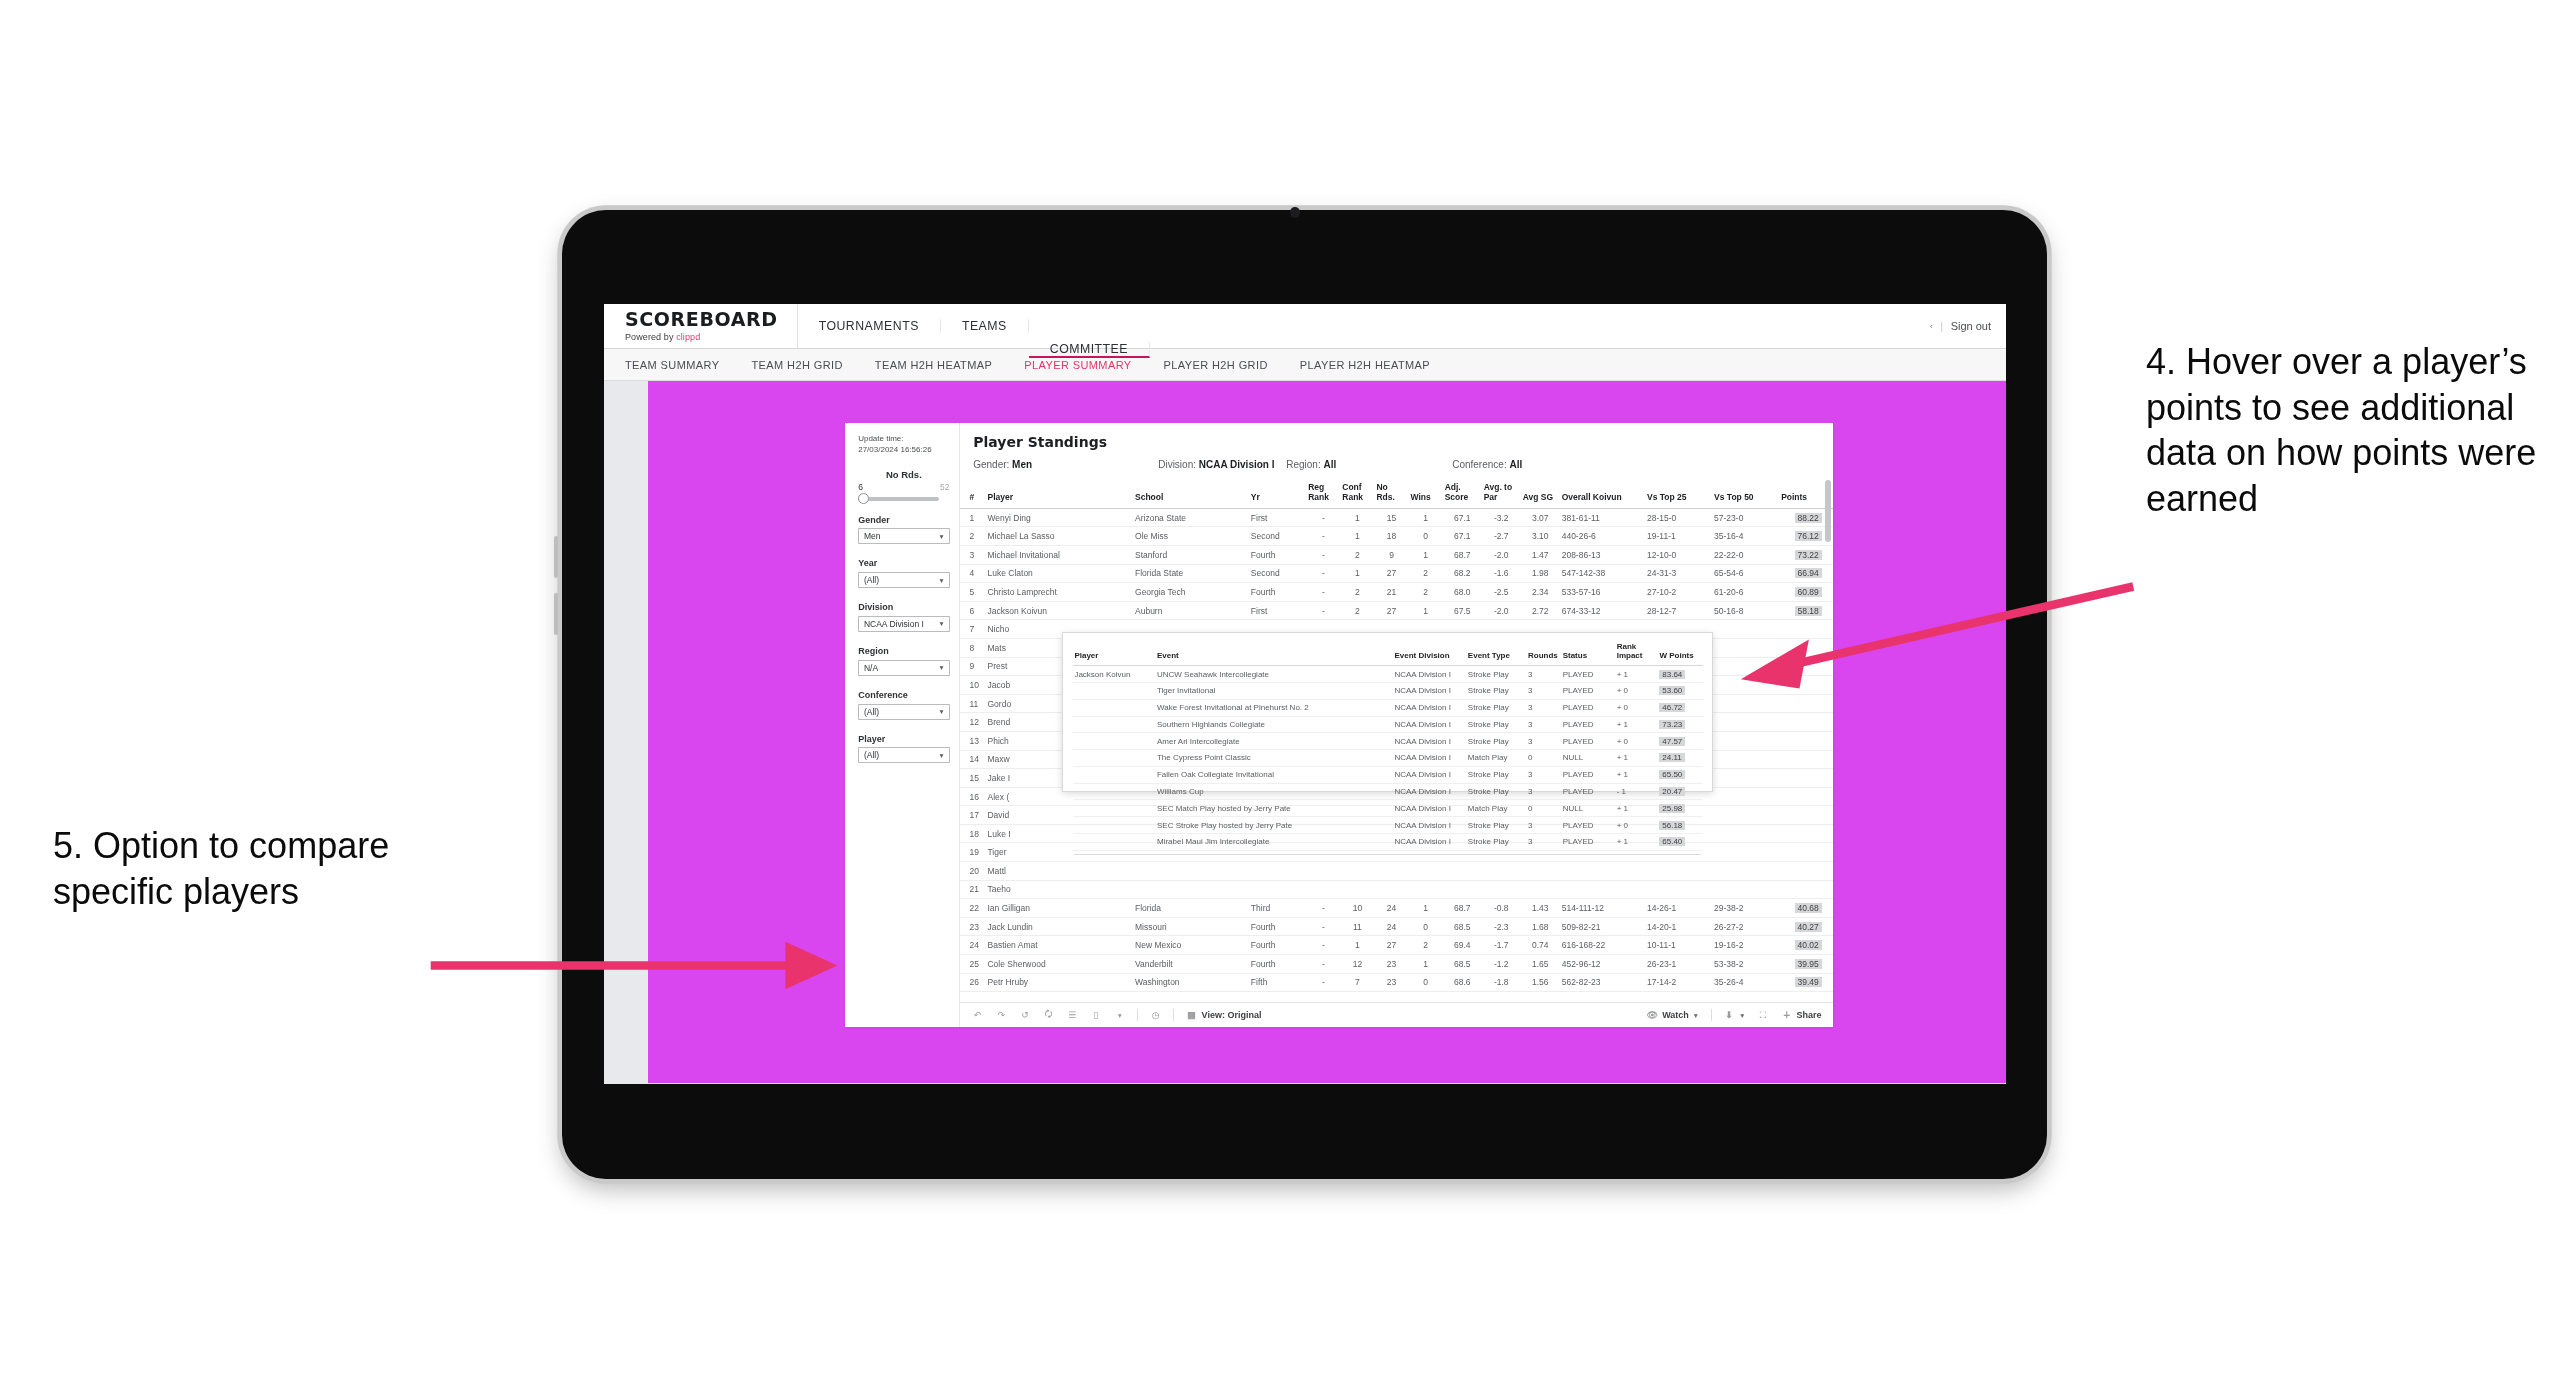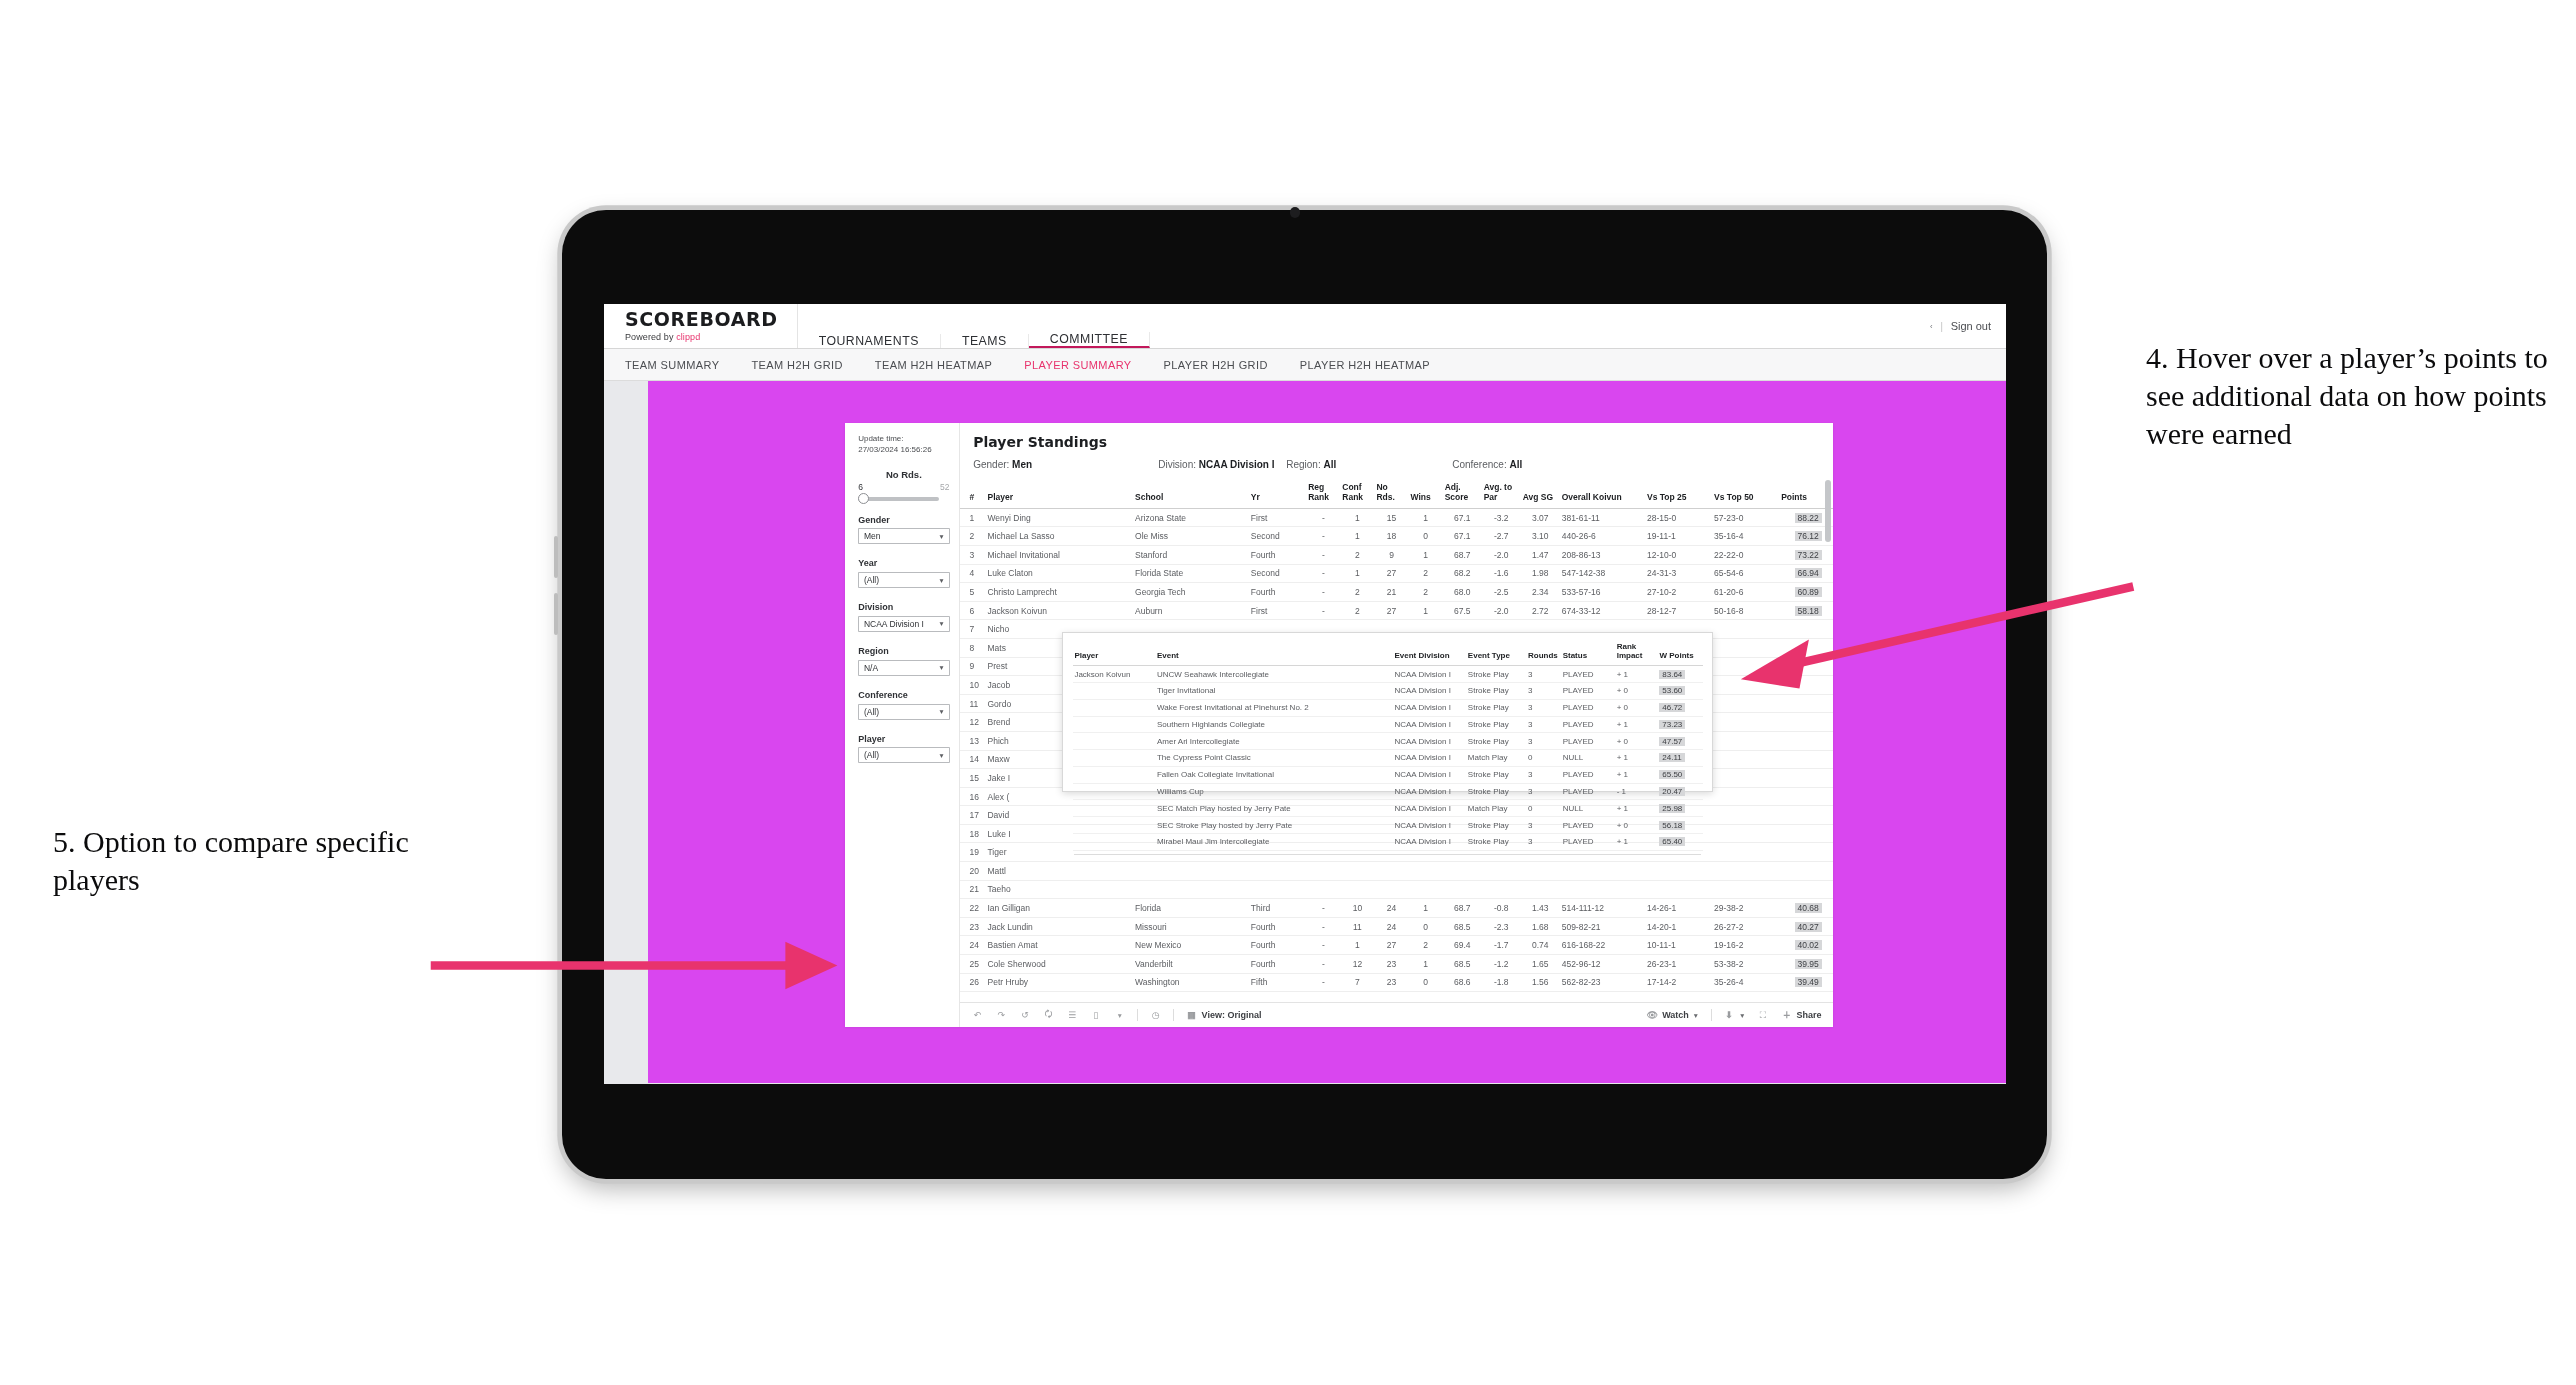--- a/index.html
+++ b/index.html
@@ -32,21 +32,21 @@
   .topbar {
     height: 45px; background: #fff; display: flex; align-items: stretch;
     border-bottom: 0.9px solid #d6d6d6;
   }
   .brand { padding: 3.8px 19px 3.8px 21px; display:flex; flex-direction:column; justify-content:center;
            border-right: 0.9px solid #e4e4e4; }
   .brand-title { font-family: "DejaVu Sans", sans-serif; font-weight: 700; font-size: 19px;
                  letter-spacing: 0.6px; color: #1b1c1e; line-height: 1; }
   .brand-sub { font-size: 9px; color: #3a3b3e; margin-top: 2.8px; letter-spacing: 0.1px; }
   .brand-sub b { color: #e8336d; font-weight: 400; text-align: center; }
-  .topnav { display: flex; align-items: flex-end; }
+  .topnav { display: flex; align-items: center; }
   .topnav-item {
     display: flex; align-items: center; padding: 0 21px; font-size: 12.3px; color: #2d2f33;
     letter-spacing: 0.5px; border-right: 0.9px solid #e9e9e9; cursor: pointer;
   }
   .topnav-item.active { border-bottom: 2.8px solid #c2185b; font-weight: 400; margin-top: 48px; }
   .topbar-right { margin-left: auto; display: flex; align-items: center; gap: 7.6px;
                   padding-right: 15px; font-size: 11px; color: #4b4d51; }
   .topbar-right .divider { color: #c7c7c7; }
   .caret-tiny { font-size: 7.6px; color: #6f7175; }
 
@@ -151,21 +151,21 @@
   }
   .tb-group { display: flex; align-items: center; gap: 11.4px; }
   .tb-ico { width: 12.3px; height: 12.3px; display:flex; align-items:center; justify-content:center;
             color: #9a9c9f; cursor: pointer; }
   .tb-sep { width: 0.9px; height: 12.3px; background: #ddd; }
   .tb-txt { color: #3d3f43; font-weight: 700; display:flex; align-items:center; gap: 3.8px; }
   .tb-right { margin-left: auto; display: flex; align-items: center; gap: 11.4px; }
   .tb-lbl { display:flex; align-items:center; gap:3.8px; color:#3d3f43; font-weight:700; cursor:pointer; }
 
   
-  .annot { position: absolute; font-size: 30px; line-height: 1.27; color: #0b0b0c; font-family: Liberation Serif, serif; }
+  .annot { position: absolute; font-size: 36px; line-height: 1.27; color: #0b0b0c; }
   #annot-right { left: 2146px; top: 339px; width: 416px; }
   #annot-left { left: 53px; top: 823px; width: 378px; }
   svg.arrow { position: absolute; overflow: visible; }
 </style>
 </head>
 <body>
 
 <div id="stage">
 
   <div id="tablet">

